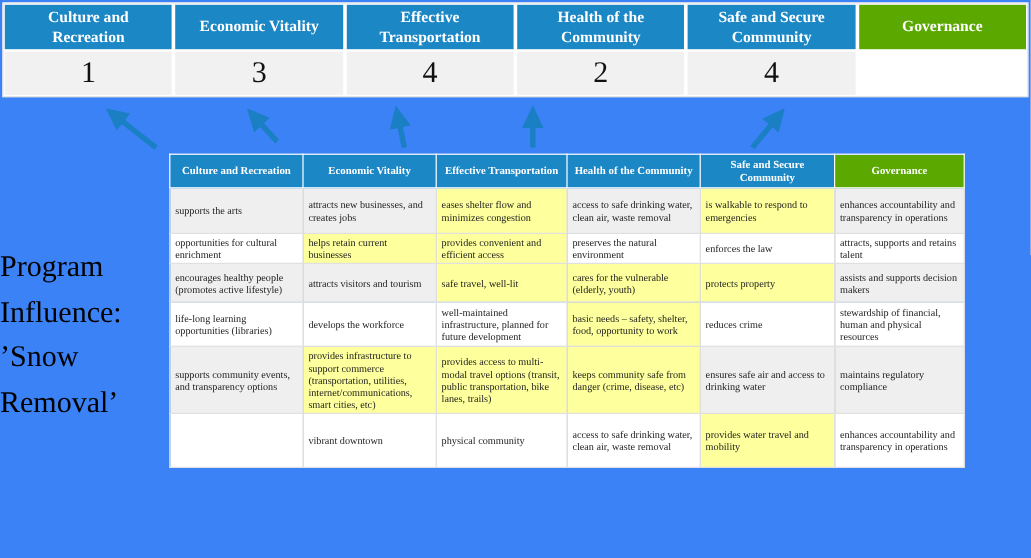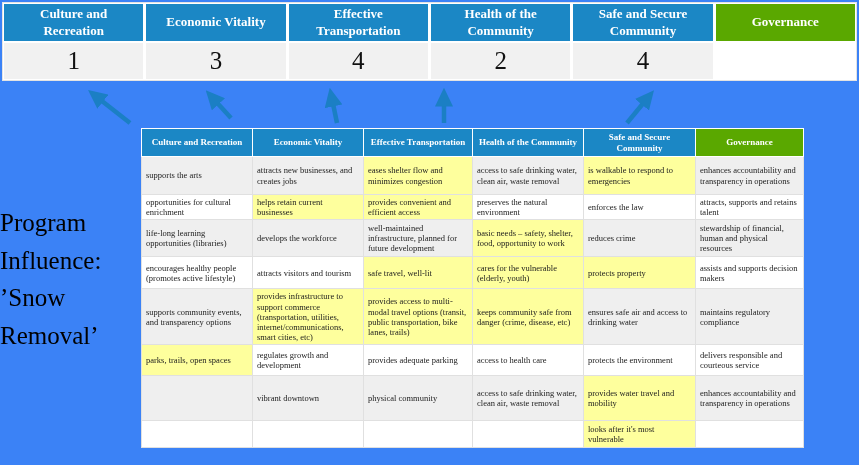--- a/index.html
+++ b/index.html
@@ -172,65 +172,49 @@
           <td>enhances accountability and transparency in operations</td>
         </tr>
         <tr style="height:20px">
           <td>opportunities for cultural enrichment</td>
           <td class="hl">helps retain current businesses</td>
           <td class="hl">provides convenient and efficient access</td>
           <td>preserves the natural environment</td>
           <td>enforces the law</td>
           <td>attracts, supports and retains talent</td>
         </tr>
+        <tr style="height:32px">
+          <td>encourages healthy people (promotes active lifestyle)</td>
+          <td>attracts visitors and tourism</td>
+          <td class="hl">safe travel, well-lit</td>
+          <td class="hl">cares for the vulnerable (elderly, youth)</td>
+          <td class="hl">protects property</td>
+          <td>assists and supports decision makers</td>
+        </tr>
         <tr style="height:37px">
           <td>life-long learning opportunities (libraries)</td>
           <td>develops the workforce</td>
           <td>well-maintained infrastructure, planned for future development</td>
           <td class="hl">basic needs – safety, shelter, food, opportunity to work</td>
           <td>reduces crime</td>
           <td>stewardship of financial, human and physical resources</td>
         </tr>
-        <tr style="height:32px">
-          <td>encourages healthy people (promotes active lifestyle)</td>
-          <td>attracts visitors and tourism</td>
-          <td class="hl">safe travel, well-lit</td>
-          <td class="hl">cares for the vulnerable (elderly, youth)</td>
-          <td class="hl">protects property</td>
-          <td>assists and supports decision makers</td>
-        </tr>
         <tr style="height:55px">
           <td>supports community events, and transparency options</td>
           <td class="hl">provides infrastructure to support commerce (transportation, utilities, internet/communications, smart cities, etc)</td>
           <td class="hl">provides access to multi-modal travel options (transit, public transportation, bike lanes, trails)</td>
           <td class="hl">keeps community safe from danger (crime, disease, etc)</td>
           <td>ensures safe air and access to drinking water</td>
           <td>maintains regulatory compliance</td>
         </tr>
-        <tr style="height:31px">
-          <td class="hl">parks, trails, open spaces</td>
-          <td>regulates growth and development</td>
-          <td>provides adequate parking</td>
-          <td>access to health care</td>
-          <td>protects the environment</td>
-          <td>delivers responsible and courteous service</td>
-        </tr>
         <tr style="height:45px">
           <td></td>
           <td>vibrant downtown</td>
           <td>physical community</td>
           <td>access to safe drinking water, clean air, waste removal</td>
           <td class="hl">provides water travel and mobility</td>
           <td>enhances accountability and transparency in operations</td>
         </tr>
-        <tr style="height:27px">
-          <td></td>
-          <td></td>
-          <td></td>
-          <td></td>
-          <td class="hl">looks after it's most vulnerable</td>
-          <td></td>
-        </tr>
       </tbody>
     </table>
   </div>
 
 </div>
 
 </body></html>

